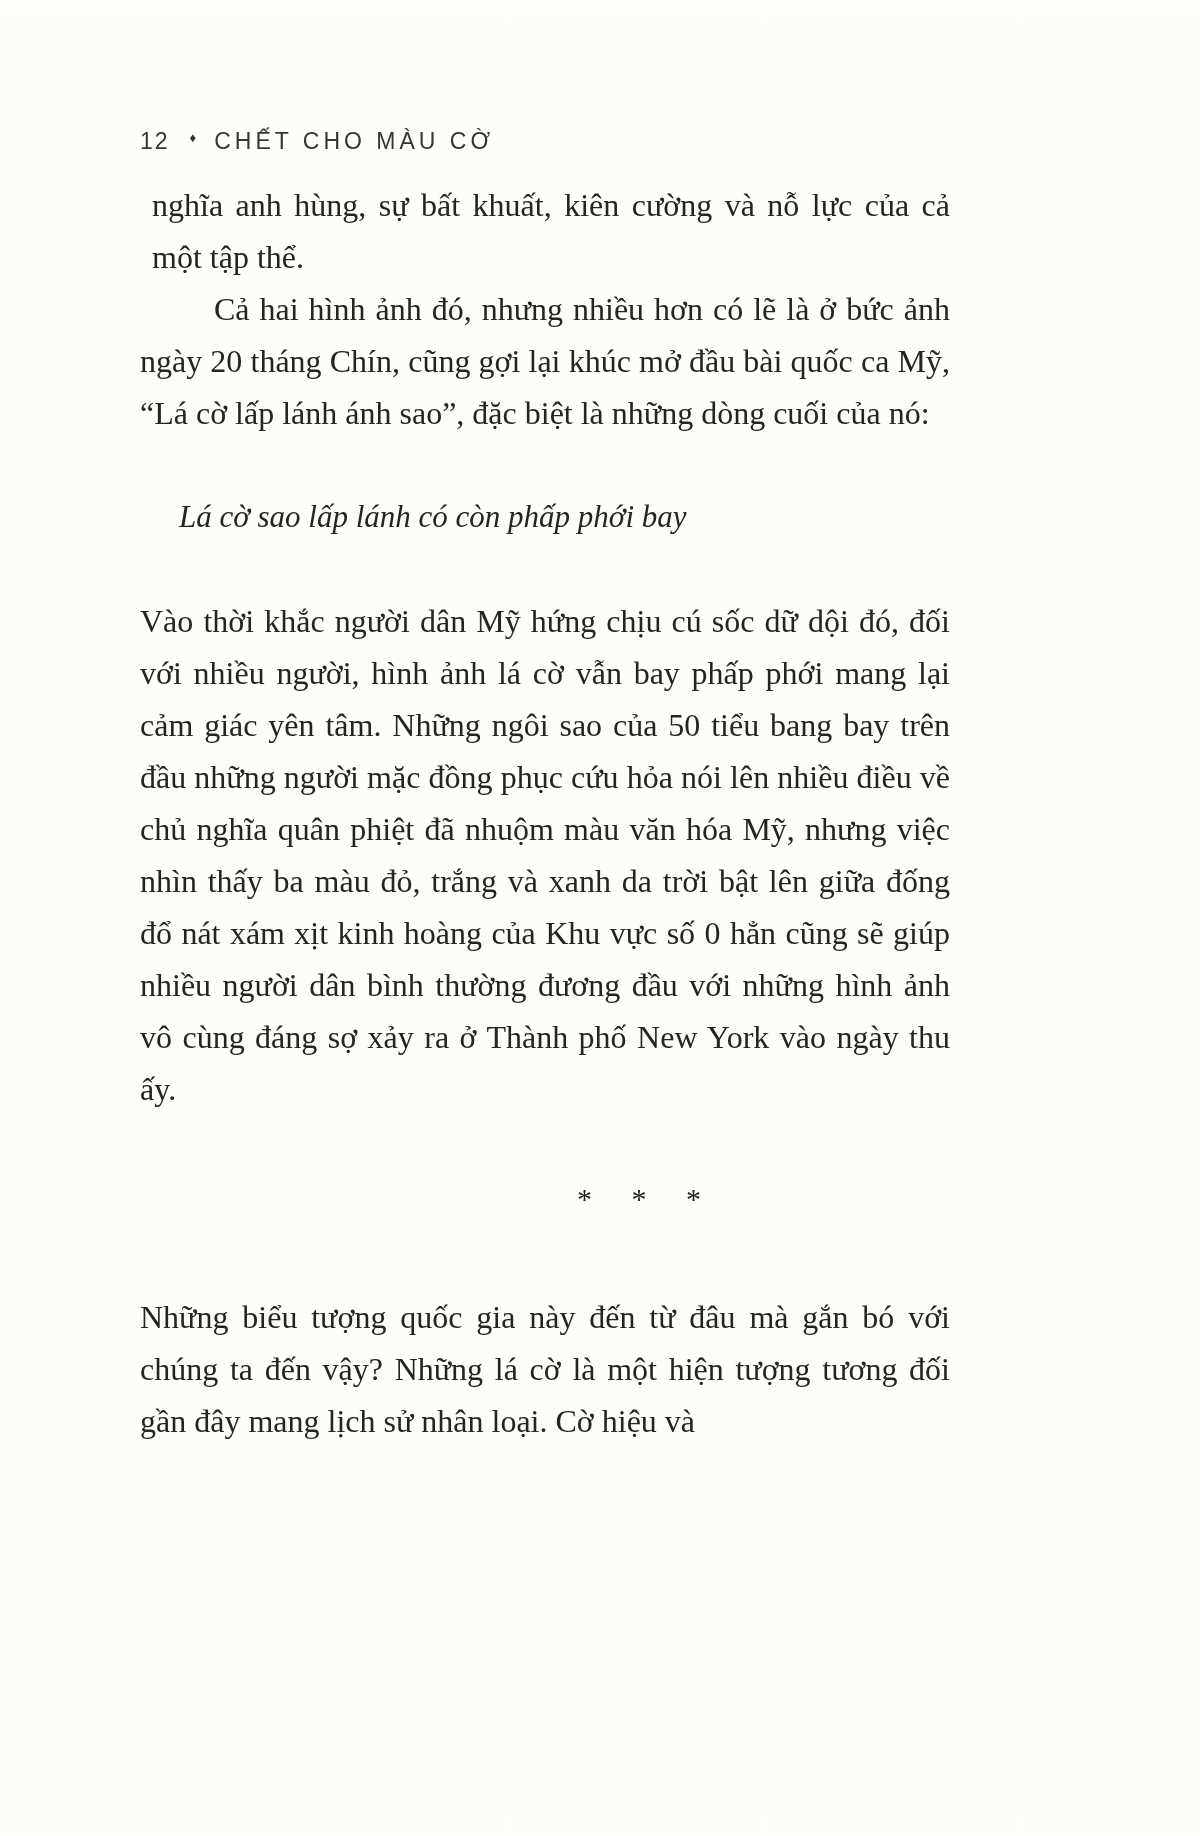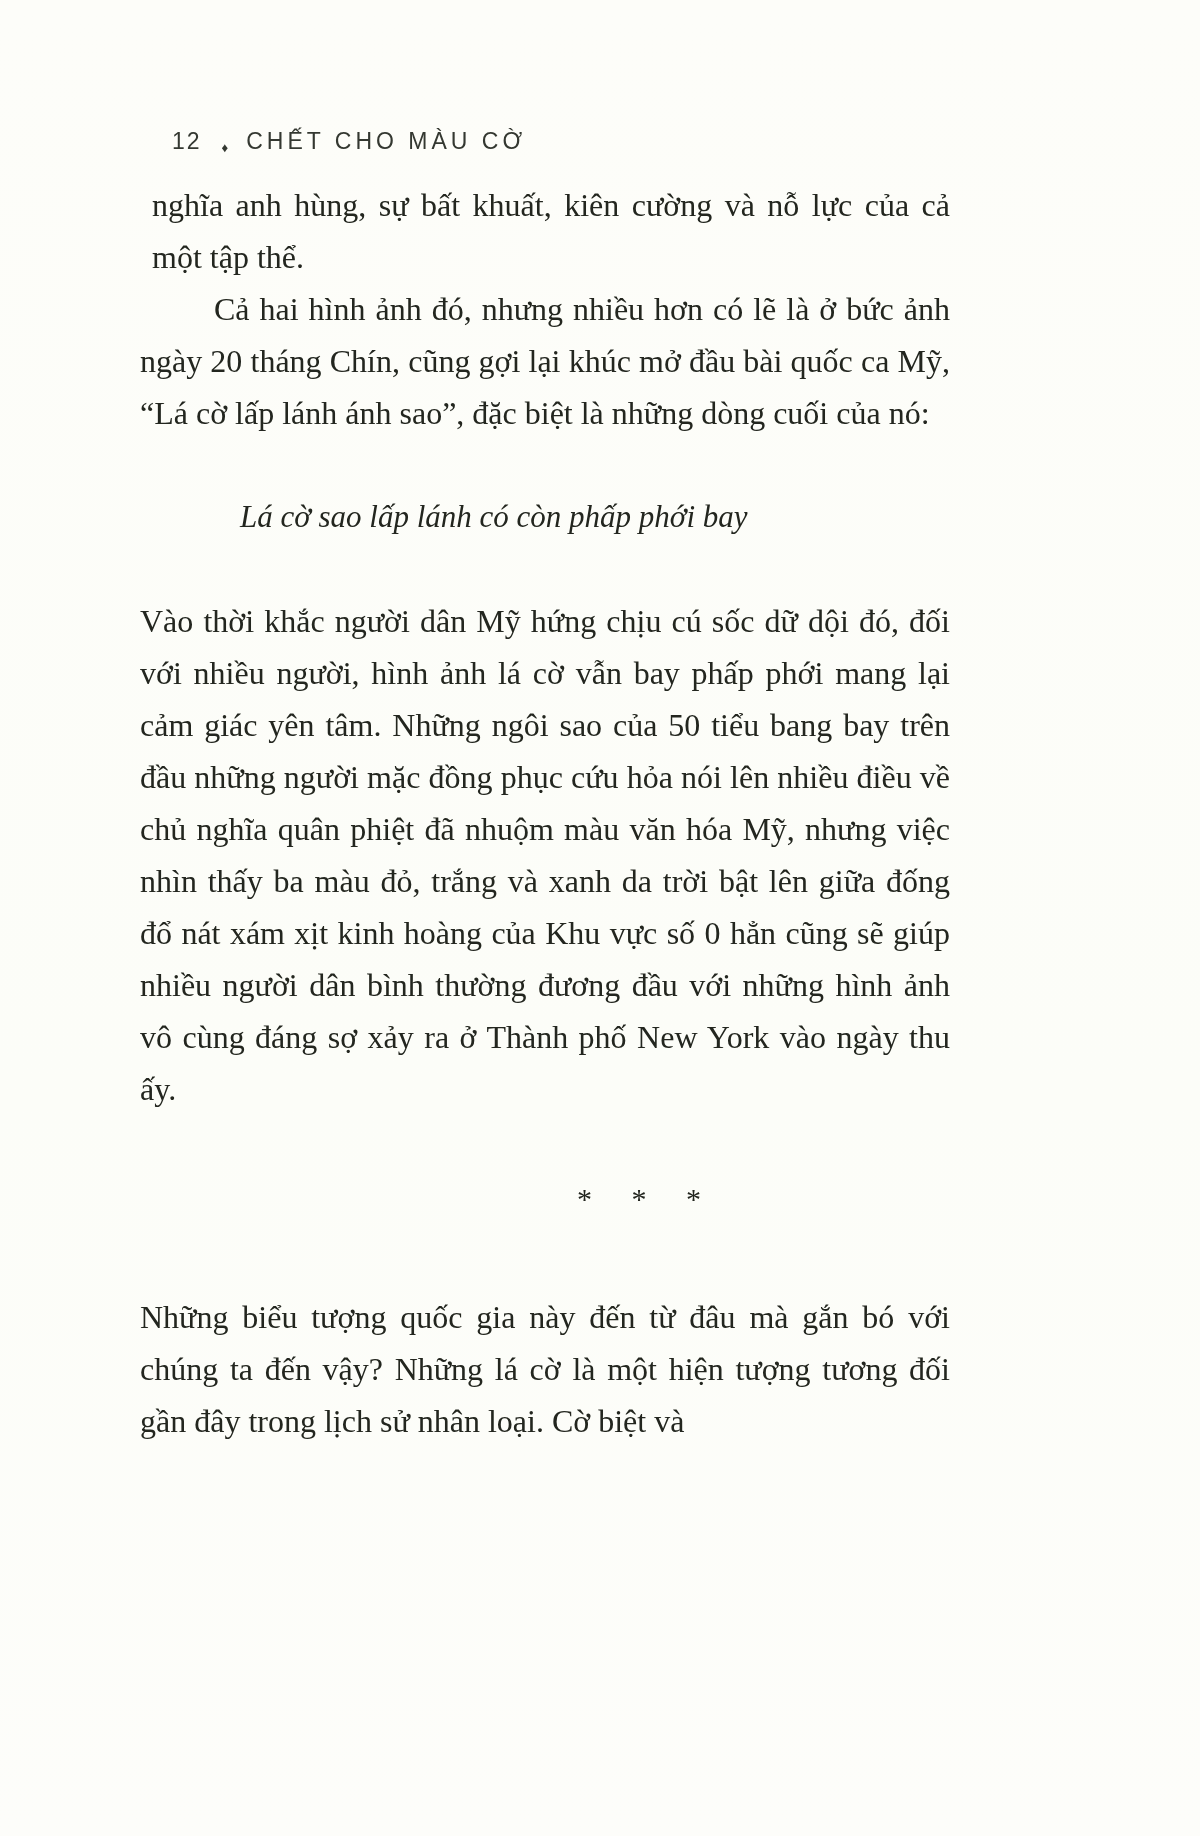--- a/index.html
+++ b/index.html
@@ -21,28 +21,27 @@
   }
   .content {
     position: absolute;
     left: 140px;
     top: 128px;
     width: 810px;
     color: #23261f;
   }
   .running-head {
     display: flex;
-    align-items: flex-end;
+    align-items: flex-start;
     font-family: "Liberation Sans", sans-serif;
     font-size: 23px;
     font-weight: 400;
     letter-spacing: 4px;
     color: #343831;
     margin-bottom: 24px;
-    margin-left: 32px;
   }
   .running-head .page-number {
     letter-spacing: 2px;
   }
   .running-head .head-bullet {
     font-size: 13px;
     margin: 2px 18px 0 20px;
     letter-spacing: 0;
   }
   .body-text {
@@ -56,21 +55,21 @@
     margin: 0;
   }
   p.para-continuation {
     margin-top: 22px;
     margin-left: 12px;
   }
   p.para-indent {
     text-indent: 74px;
   }
   .block-quote {
-    margin: 52px 0 52px 100px;
+    margin: 52px 0 52px 39px;
     width: 722px;
     font-style: italic;
     font-family: "Liberation Serif", serif;
     font-size: 31px;
     line-height: 52px;
   }
   .quote-line-first {
     text-align: left;
   }
   .quote-line-rest {
@@ -107,17 +106,17 @@
       <p class="para-indent">Cả hai hình ảnh đó, nhưng nhiều hơn có lẽ là ở bức ảnh ngày 20 tháng Chín, cũng gợi lại khúc mở đầu bài quốc ca Mỹ, “Lá cờ lấp lánh ánh sao”, đặc biệt là những dòng cuối của nó:</p>
 
       <div class="block-quote">
         <div class="quote-line-first">Lá cờ sao lấp lánh có còn phấp phới bay</div>
       </div>
 
       <p>Vào thời khắc người dân Mỹ hứng chịu cú sốc dữ dội đó, đối với nhiều người, hình ảnh lá cờ vẫn bay phấp phới mang lại cảm giác yên tâm. Những ngôi sao của 50 tiểu bang bay trên đầu những người mặc đồng phục cứu hỏa nói lên nhiều điều về chủ nghĩa quân phiệt đã nhuộm màu văn hóa Mỹ, nhưng việc nhìn thấy ba màu đỏ, trắng và xanh da trời bật lên giữa đống đổ nát xám xịt kinh hoàng của Khu vực số 0 hẳn cũng sẽ giúp nhiều người dân bình thường đương đầu với những hình ảnh vô cùng đáng sợ xảy ra ở Thành phố New York vào ngày thu ấy.</p>
 
       <div class="section-break">* * *</div>
 
-      <p>Những biểu tượng quốc gia này đến từ đâu mà gắn bó với chúng ta đến vậy? Những lá cờ là một hiện tượng tương đối gần đây trong lịch sử nhân loại. Cờ biệt và</p>
+      <p>Những biểu tượng quốc gia này đến từ đâu mà gắn bó với chúng ta đến vậy? Những lá cờ là một hiện tượng tương đối gần đây mang lịch sử nhân loại. Cờ hiệu và</p>
 
     </div>
   </div>
 </div>
 
 </body></html>

